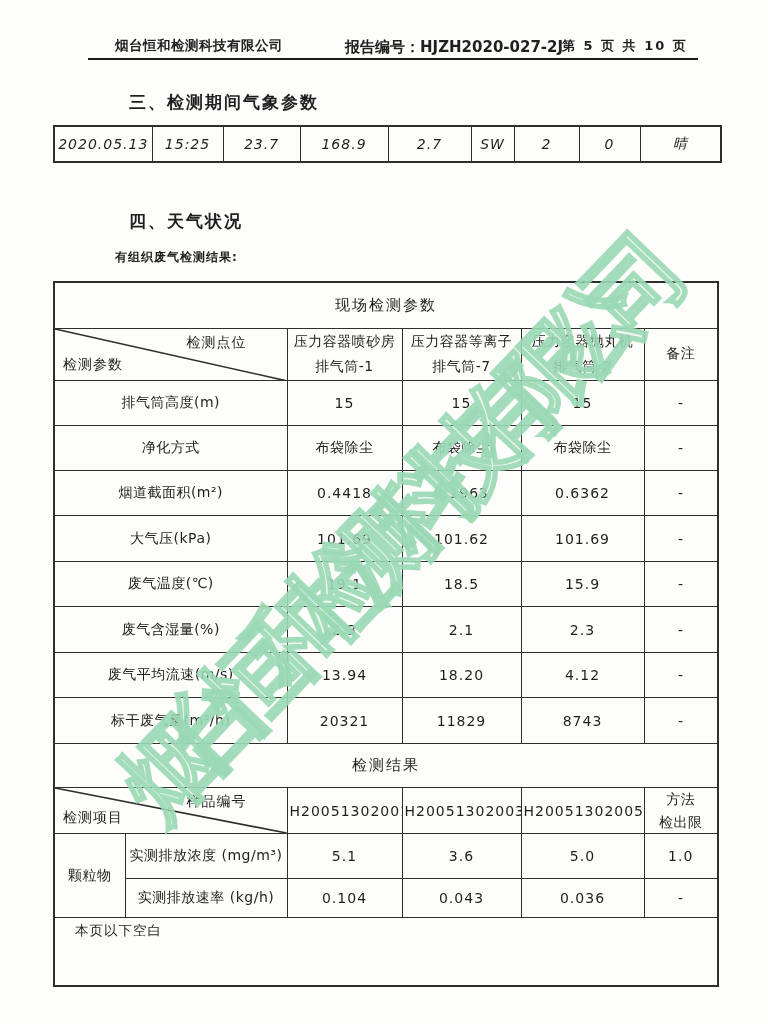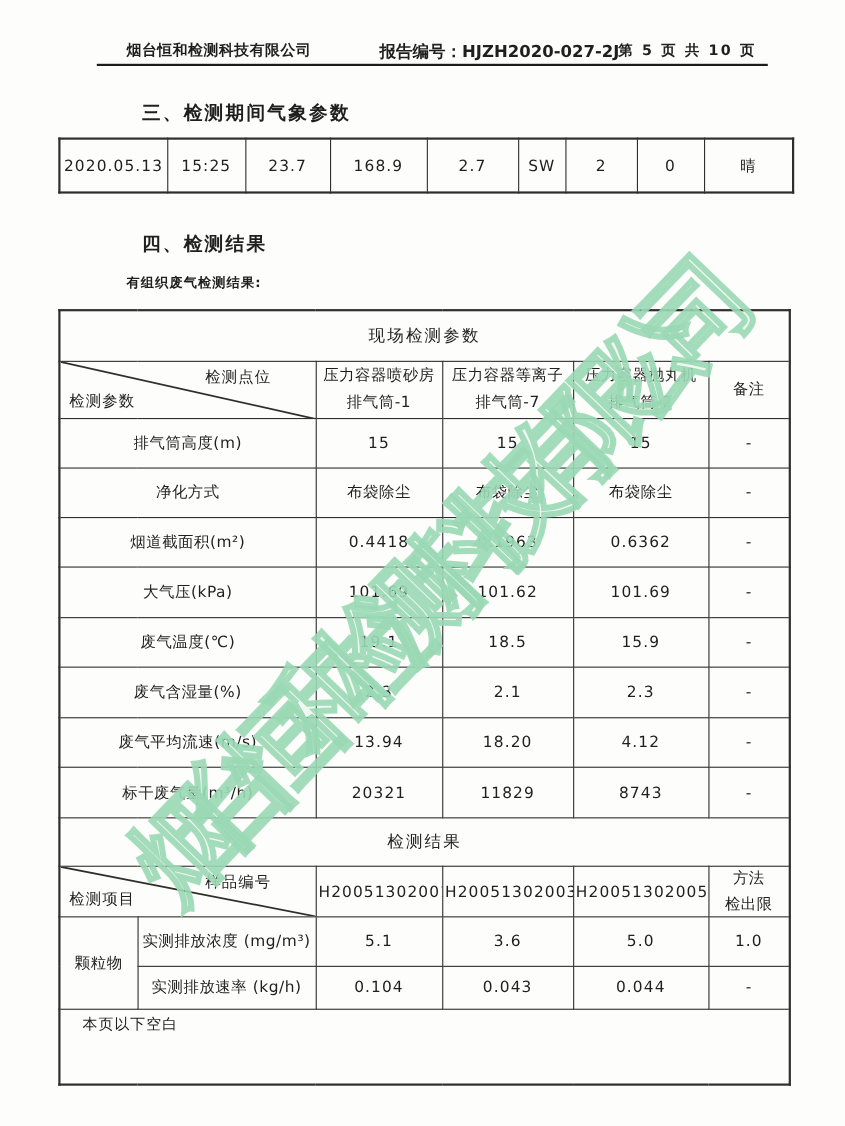--- a/index.html
+++ b/index.html
@@ -31,21 +31,21 @@
   .sub-label { position:absolute; left:115px; top:249px; font-size:12px; font-weight:bold; letter-spacing:1px; }
   
   table { border-collapse:collapse; table-layout:fixed; }
   td {
     border:1.5px solid #2e2e2e; text-align:center; vertical-align:middle;
     font-size:14px; padding:0 2px; overflow:hidden; letter-spacing:0.5px;
   }
   .tbl { position:absolute; background:transparent; }
   .tbl-weather { left:53px; top:125px; width:667px; border:2px solid #2e2e2e; }
   .tbl-main    { left:53px; top:281px; width:664px; border:2px solid #2e2e2e; }
-  .row-h38 { height:38px; } .row-h36 { height:49px; }
+  .row-h38 { height:38px; } .row-h36 { height:36px;font-style:italic; }
   .row-h46 { height:46px; } .row-h52 { height:52px; }
   .row-h45 { height:45px; } .row-h44 { height:44px; }
   .row-h39 { height:39px;padding-left:40px; } .row-h68 { height:68px; }
   .cell-title { font-size:15px; letter-spacing:2px; }
   .pre { white-space:pre-line; line-height:1.85; }
   .diag { position:relative; padding:0; }
   .diag svg { position:absolute; left:0; top:0; width:100%; height:100%; display:block; }
   .diag .d-top    { position:absolute; top:5px;  right:40px; font-size:14px; letter-spacing:1px; }
   .diag .d-bottom { position:absolute; bottom:6px; left:8px; font-size:14px; letter-spacing:1px;margin-top:37px; }
   .cell-footer { text-align:left; vertical-align:top; padding:4px 20px; font-size:13.5px; letter-spacing:1px; }
@@ -85,21 +85,21 @@
     <td class="num">168.9</td>
     <td class="num">2.7</td>
     <td class="num">SW</td>
     <td class="num">2</td>
     <td class="num">0</td>
     <td>晴</td>
   </tr>
 </tbody>
   </table>
 
-<div class="sec-title sec-results">四、检测结果</div>
+<div class="sec-title sec-results">四、天气状况</div>
 <div class="sub-label">有组织废气检测结果:</div>
 
 <table class="tbl tbl-main">
   <colgroup>
     <col style="width:71px">
       <col style="width:162px">
       <col style="width:115px">
     <col style="width:119px">
       <col style="width:123px">
       <col style="width:74px">
@@ -202,20 +202,20 @@
     <td>实测排放浓度 (mg/m³)</td>
     <td class="num">5.1</td>
     <td class="num">3.6</td>
     <td class="num">5.0</td>
     <td class="num">1.0</td>
   </tr>
   <tr class="row-h39">
     <td>实测排放速率 (kg/h)</td>
     <td class="num">0.104</td>
     <td class="num">0.043</td>
-    <td class="num">0.044</td>
+    <td class="num">0.036</td>
     <td>-</td>
   </tr>
   <tr class="row-h68">
     <td colspan="6" class="cell-footer">本页以下空白</td>
   </tr>
 </tbody>
   </table>
 
 </body></html>

